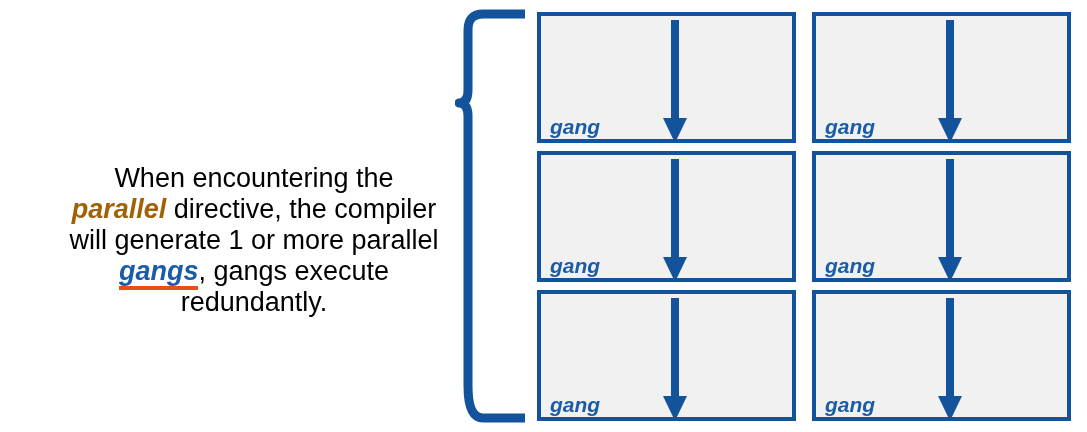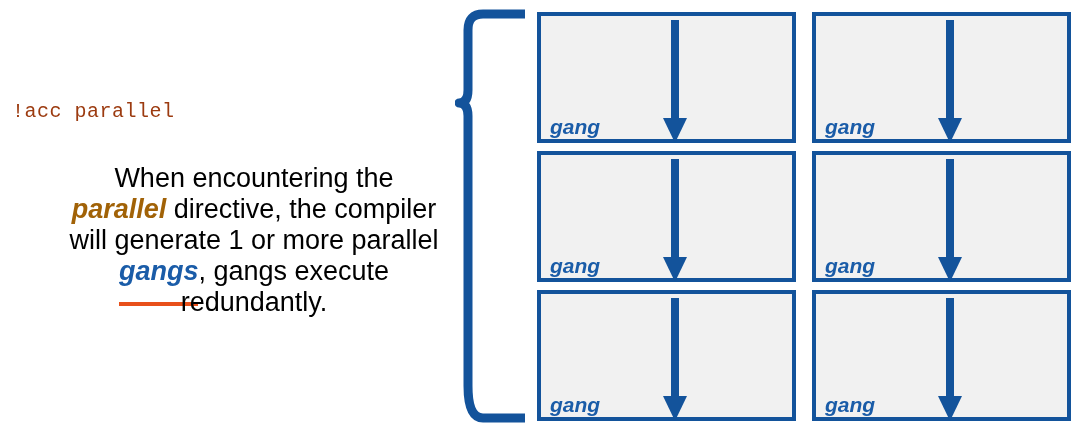--- a/index.html
+++ b/index.html
@@ -50,21 +50,21 @@
     font-weight: bold;
     font-style: italic;
   }
   #description-text .em-phrase {
   }
   #description-text .kw-gangs {
     color: #1A5CA8;
     font-weight: bold;
     font-style: italic;
     border-bottom: 4px solid #E8501A;
-    padding-bottom: 16px;
+    padding-bottom: 0px;
   }
 
   
   #gang-brace {
     position: absolute;
     left: 455px;
     top: 0px;
     width: 80px;
     height: 432px;
   }
@@ -109,21 +109,20 @@
     width: 26px;
     margin-left: -5px;
     overflow: visible;
   }
 </style>
 </head>
 <body>
 
 <div id="left-panel">
 
-  <div id="directive-code">!acc parallel</div>
 
   <div id="description-text">
     <span>When encountering the </span><span class="kw-parallel">parallel</span><span> directive, the compiler will generate </span><span class="em-phrase">1 or more parallel</span><span> </span><span class="kw-gangs">gangs</span><span>, gangs execute redundantly.</span>
   </div>
 
 </div>
 
 <div id="gang-brace">
   <svg width="80" height="432" viewBox="0 0 80 432">
     <path d="M 70 14

